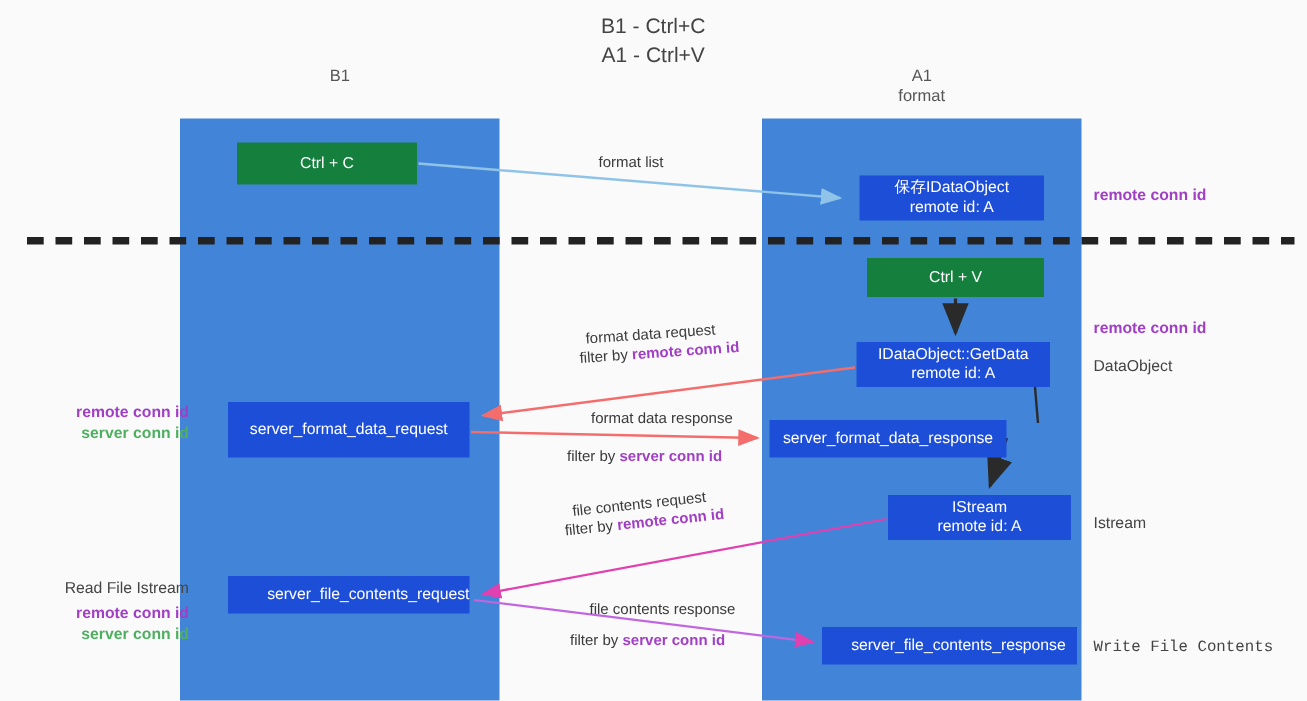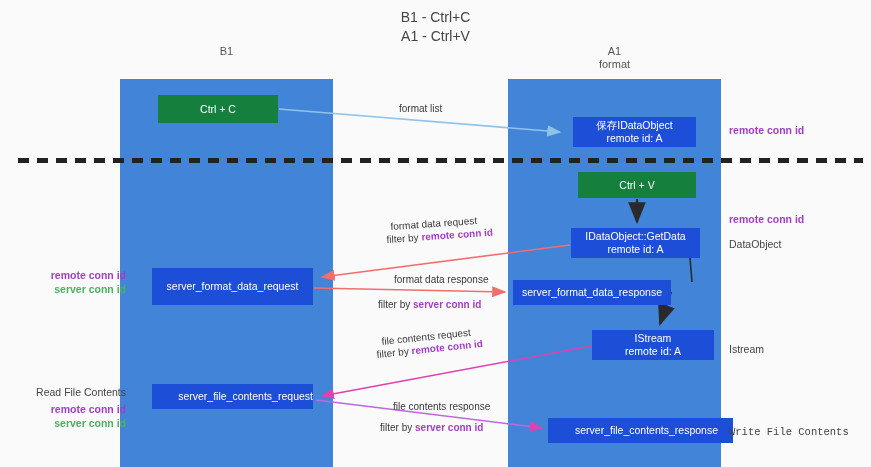--- a/index.html
+++ b/index.html
@@ -51,21 +51,21 @@
   .node .ln{display:block;white-space:nowrap;}
 
   #n-ctrlc{left:158px;top:95px;width:120px;height:28px;}
   #n-ctrlv{left:578px;top:172px;width:118px;height:26px;}
   #n-idataobject{left:573px;top:117px;width:123px;height:30px;}
   #n-getdata{left:571px;top:228px;width:129px;height:30px;}
   #n-istream{left:592px;top:330px;width:122px;height:30px;}
   #n-sfdreq{left:152px;top:268px;width:161px;height:37px;}
   #n-sfdres{left:513px;top:280px;width:158px;height:25px;}
   #n-sfcreq{left:152px;top:384px;width:161px;height:25px;align-items:flex-end;}
-  #n-sfcres{left:548px;top:418px;width:185px;height:25px;padding-left:12px;}
+  #n-sfcres{left:548px;top:418px;width:170px;height:25px;padding-left:12px;}
 
   
   .side{
     position:absolute;font-size:10.5px;line-height:14px;white-space:nowrap;
   }
   .side.bold{font-weight:bold;}
   .purple{color:#a13fc4;}
   .green-t{color:#4faf61;}
   .side.rightcol{left:729px;}
   .side.leftcol{text-align:right;}
@@ -233,20 +233,20 @@
   <div id="lbl-remote-mid" class="side rightcol bold purple">remote conn id</div>
   <div id="lbl-dataobject" class="side rightcol">DataObject</div>
   <div id="lbl-istream" class="side rightcol">Istream</div>
   <div id="lbl-write" class="side rightcol">Write File Contents</div>
 
   <div id="lbl-left-mid" class="side leftcol bold">
     <div class="purple">remote conn id</div>
     <div class="green-t">server conn id</div>
   </div>
 
-  <div id="lbl-left-read" class="side leftcol">Read File Contents</div>
+  <div id="lbl-left-read" class="side leftcol">Read File Istream</div>
 
   <div id="lbl-left-bot" class="side leftcol bold">
     <div class="purple">remote conn id</div>
     <div class="green-t">server conn id</div>
   </div>
 
 </div>
 
 </body></html>

